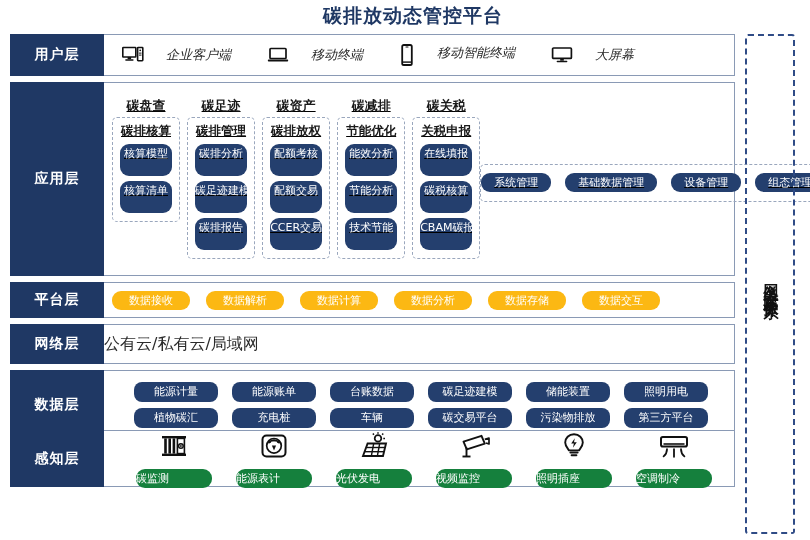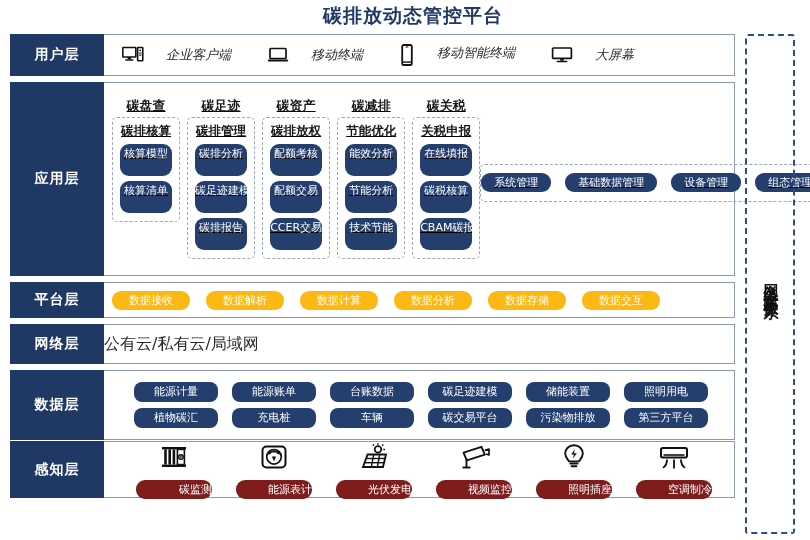--- a/index.html
+++ b/index.html
@@ -59,21 +59,21 @@
     display: flex;
     align-items: center;
   }
 
   
   #row-user     { top: 0px;   height: 42px; }
   #row-app      { top: 48px;  height: 194px; }
   #row-platform { top: 248px; height: 36px; }
   #row-network  { top: 290px; height: 40px; }
   #row-data     { top: 336px; height: 70px; }
-  #row-sense    { top: 407px; height: 57px; }
+  #row-sense    { top: 396px; height: 57px; }
 
   
   .user-items {
     display: flex;
     align-items: center;
     width: 100%;
     padding-left: 18px;
     gap: 36px;
   }
   .user-item {
@@ -212,28 +212,28 @@
   }
   .sense-item {
     display: flex;
     flex-direction: column;
     align-items: center;
     gap: 7px;
     width: 90px;
   }
   .sense-ico { height: 32px; display: flex; align-items: center; justify-content: center; }
   .sense-label {
-    background: #7f1d1d;
+    background: #15803d;
     color: #ffffff;
     border-radius: 9px;
     font-size: 11px;
     line-height: 19px;
     height: 19px;
     width: 76px;
-    text-align: right;
+    text-align: left;
     white-space: nowrap;
   }
 
   
   .security {
     position: absolute;
     top: 34px; left: 745px;
     width: 50px; height: 500px;
     border: 2px dashed #2f4b86;
     border-radius: 3px;

